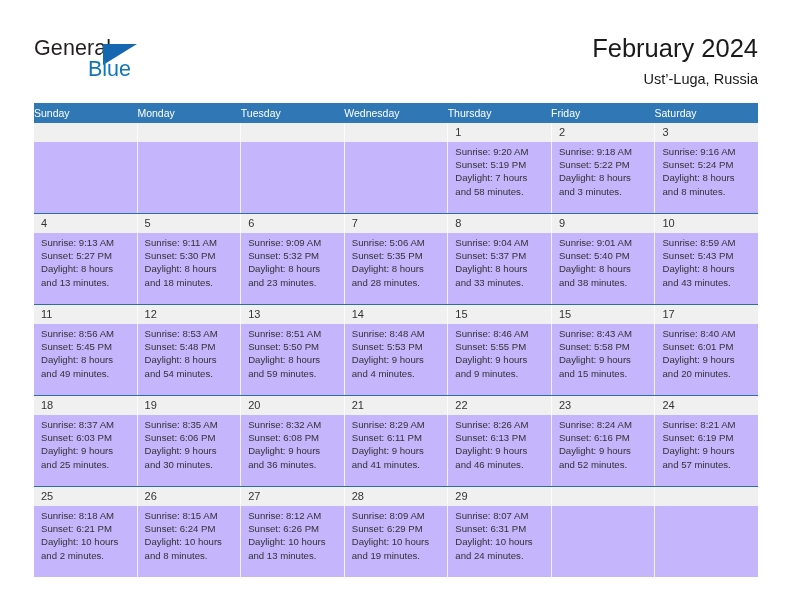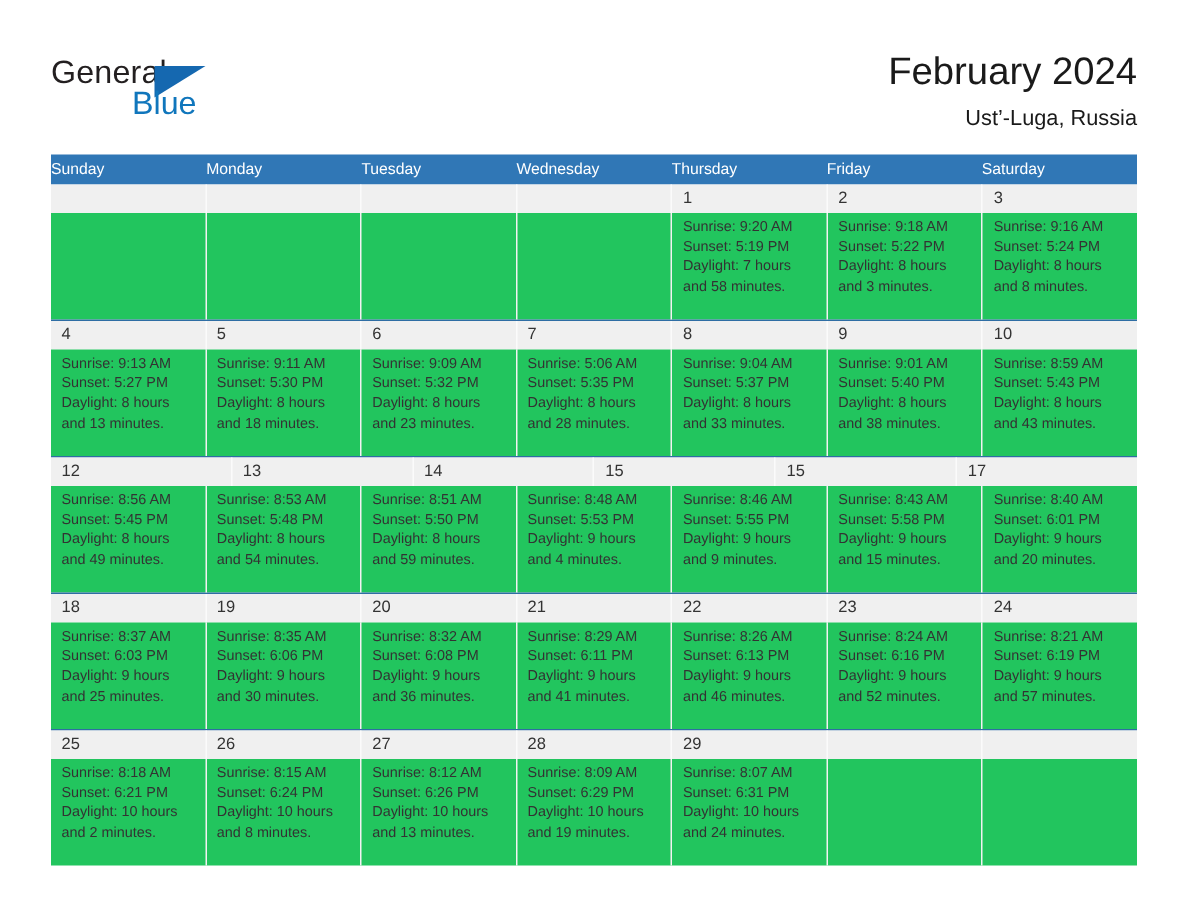--- a/index.html
+++ b/index.html
@@ -122,21 +122,21 @@
     line-height: 19px;
     padding-left: 7px;
     border-right: 1px solid #fbfbfb;
   }
   .date-cell:last-child { border-right: none; }
 
   .week-body {
     display: flex;
     width: 100%;
     height: 71px;
-    background: #22c55e;
+    background: #c4b5fd;
   }
   .info-cell {
     flex: 1 1 0;
     padding: 3px 6px 0 7px;
     border-right: 1px solid #f2f2f2;
     overflow: hidden;
   }
   .info-cell:last-child { border-right: none; }
   .info-line {
     font-size: 9.6px;
@@ -261,20 +261,21 @@
             <div class="info-cell">
               <div class="info-line">Sunrise: 8:59 AM</div>
               <div class="info-line">Sunset: 5:43 PM</div>
               <div class="info-line">Daylight: 8 hours</div>
               <div class="info-line">and 43 minutes.</div>
             </div>
           </div>
         </div>
         <div class="week">
           <div class="week-dates">
+            <div class="date-cell">11</div>
             <div class="date-cell">12</div>
             <div class="date-cell">13</div>
             <div class="date-cell">14</div>
             <div class="date-cell">15</div>
             <div class="date-cell">15</div>
             <div class="date-cell">17</div>
           </div>
           <div class="week-body">
             <div class="info-cell">
               <div class="info-line">Sunrise: 8:56 AM</div>

